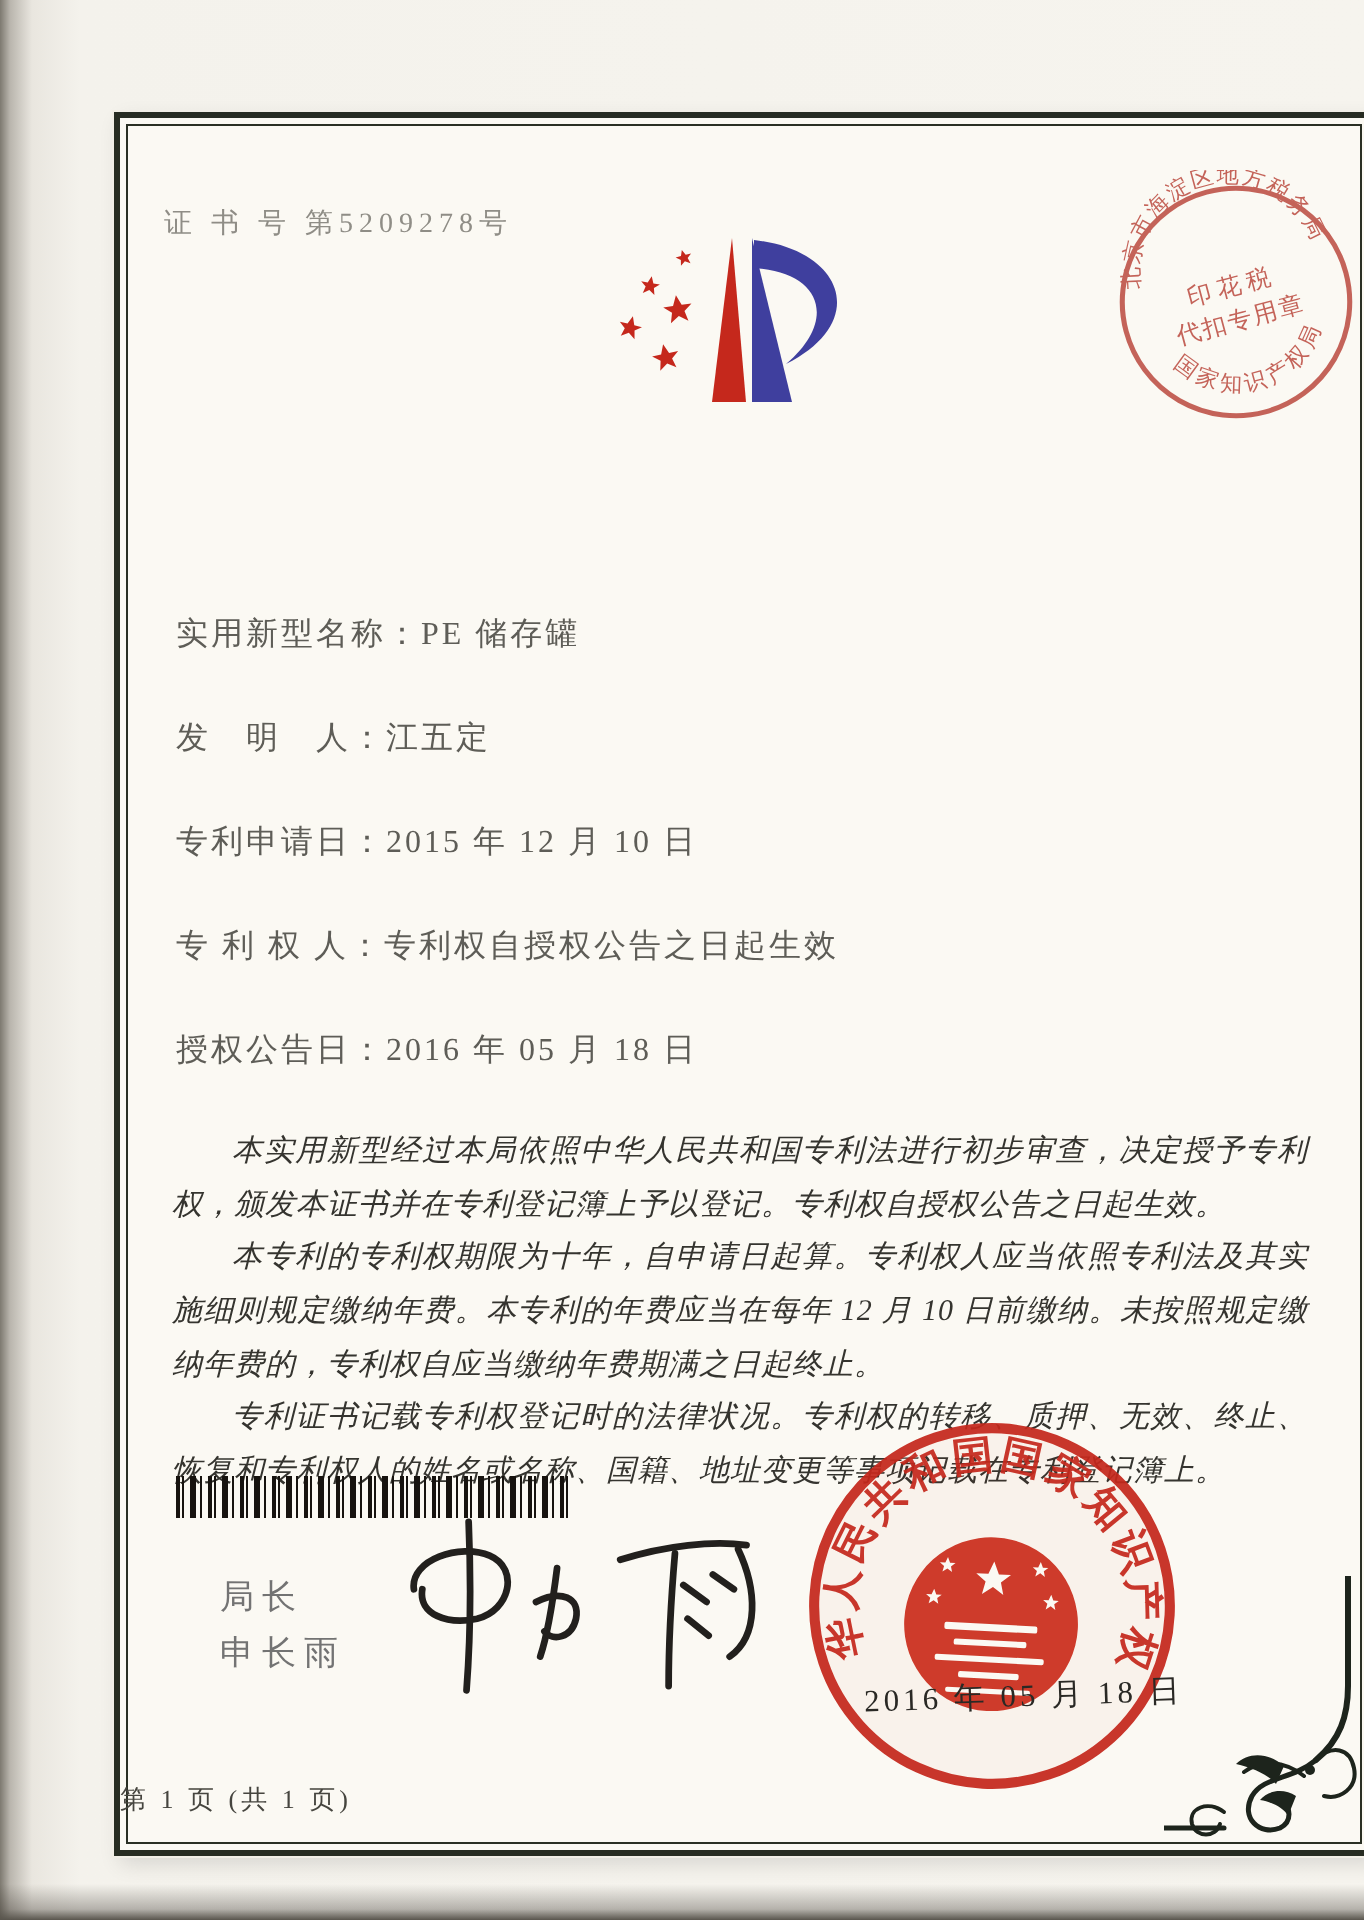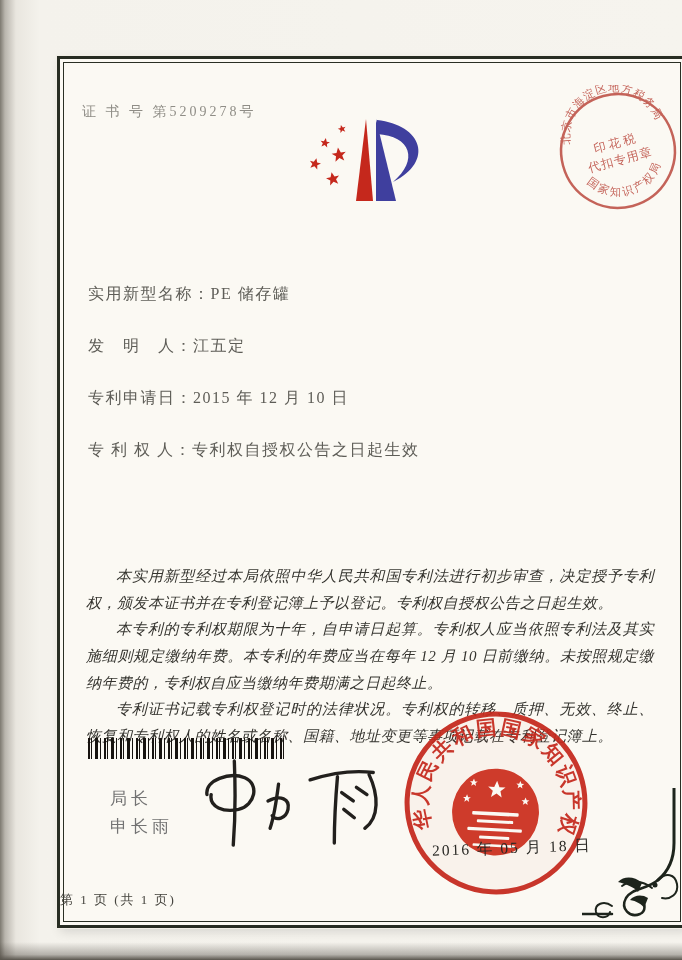--- a/index.html
+++ b/index.html
@@ -26,21 +26,21 @@
   .cert-number{
     position:absolute;left:22px;top:44px;font-size:14px;color:#8f8d86;letter-spacing:3px;
   }
   .logo{position:absolute;left:236px;top:50px;width:140px;height:95px;}
   .duty-stamp{position:absolute;left:492px;top:26px;width:132px;height:132px;opacity:.85;}
   .title{
     position:absolute;left:0;top:150px;width:100%;text-align:center;
     font-size:34px;font-weight:700;color:#23231f;letter-spacing:12px;text-indent:12px;
   }
   .fields{
-    position:absolute;left:28px;top:225px;width:560px;
+    position:absolute;left:28px;top:248px;width:560px;
     display:flex;flex-direction:column;gap:31px;
     font-size:16px;color:#5e5d57;letter-spacing:1.5px;
   }
   .field-row{white-space:nowrap;}
   .paragraphs{
     position:absolute;left:26px;top:504px;width:568px;
     font-size:15px;line-height:1.78;color:#35342f;font-style:italic;letter-spacing:.5px;
     text-align:justify;
   }
   .paragraphs p{margin:0;text-indent:2em;}
@@ -112,20 +112,23 @@
       <span>实用新型名称：</span><span>PE 储存罐</span>
     </div>
     <div class="field-row">
       <span>发　明　人：</span><span>江五定</span>
     </div>
     <div class="field-row">
       <span>专利申请日：</span><span>2015 年 12 月 10 日</span>
     </div>
     <div class="field-row">
       <span>专 利 权 人：</span><span>专利权自授权公告之日起生效</span>
+    </div>
+    <div class="field-row">
+      <span>授权公告日：</span><span>2016 年 05 月 18 日</span>
     </div>
   </div>
 
   <div class="paragraphs">
     <p>本实用新型经过本局依照中华人民共和国专利法进行初步审查，决定授予专利权，颁发本证书并在专利登记簿上予以登记。专利权自授权公告之日起生效。</p>
     <p>本专利的专利权期限为十年，自申请日起算。专利权人应当依照专利法及其实施细则规定缴纳年费。本专利的年费应当在每年 12 月 10 日前缴纳。未按照规定缴纳年费的，专利权自应当缴纳年费期满之日起终止。</p>
     <p>专利证书记载专利权登记时的法律状况。专利权的转移、质押、无效、终止、恢复和专利权人的姓名或名称、国籍、地址变更等事项记载在专利登记簿上。</p>
   </div>
 
   <div class="barcode"></div>

